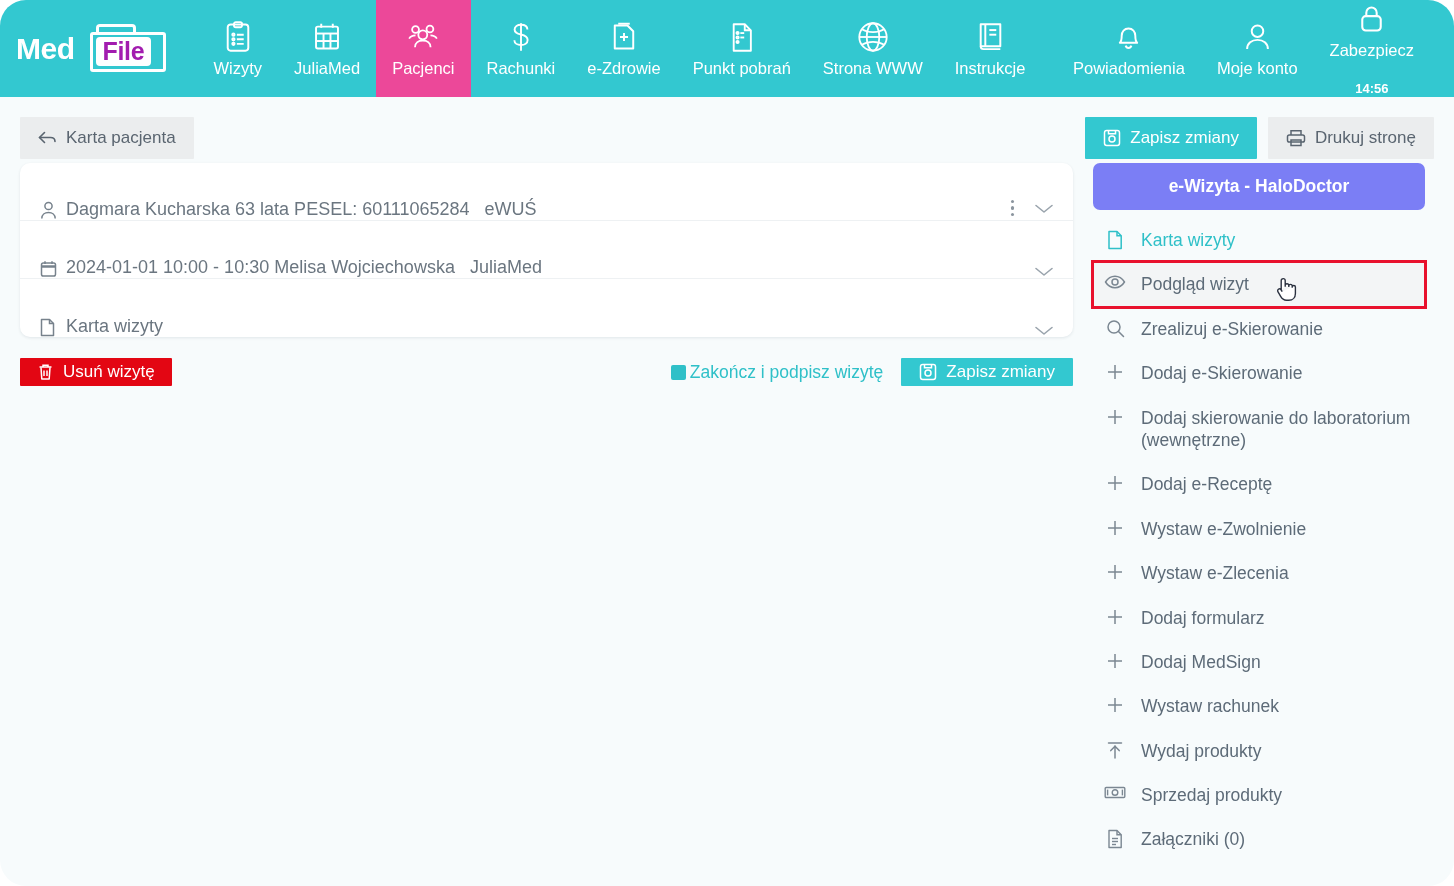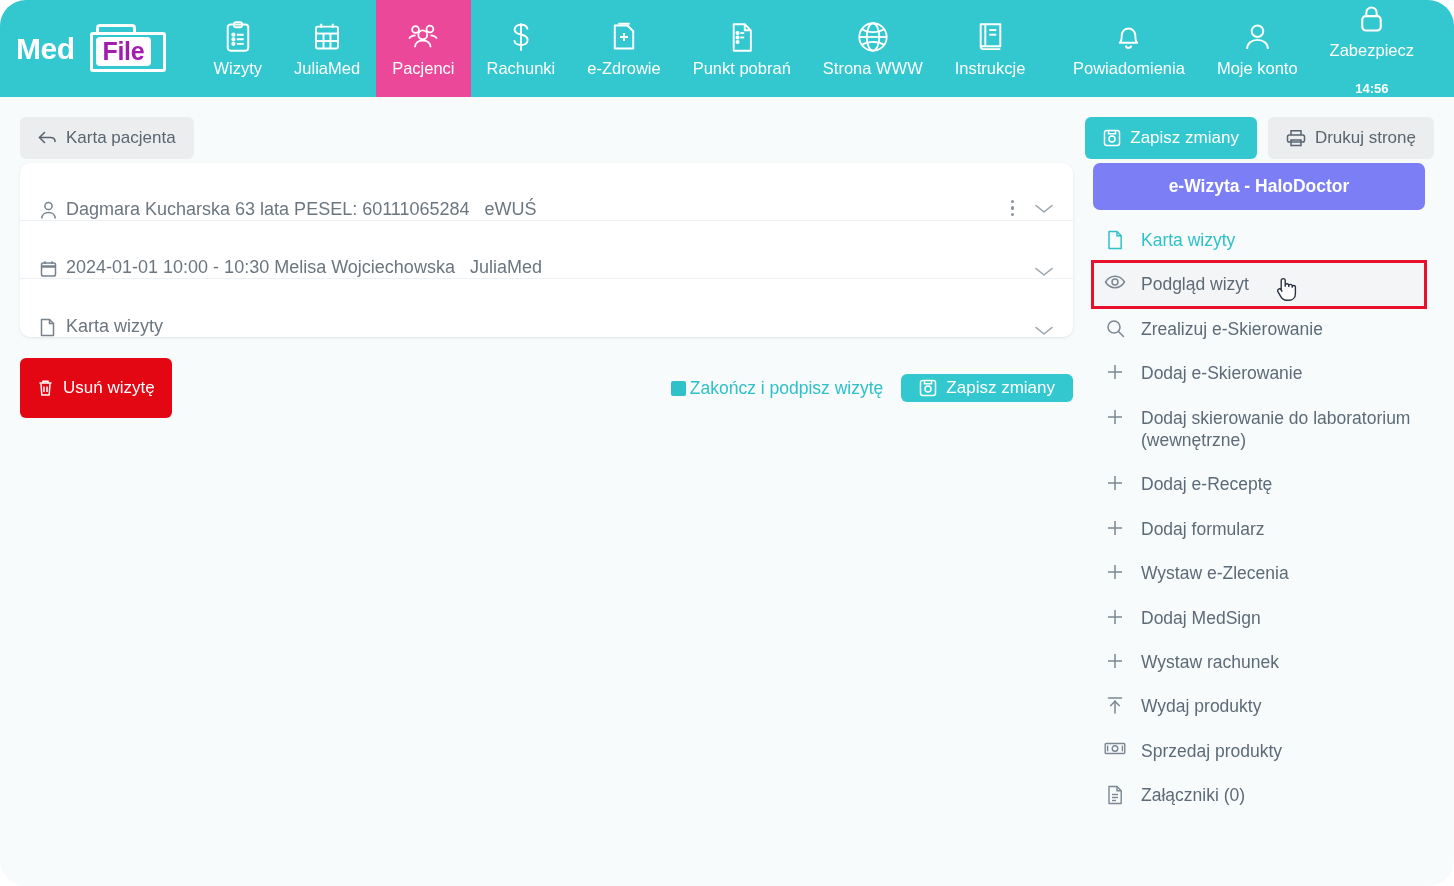--- a/index.html
+++ b/index.html
@@ -125,40 +125,40 @@
     display: flex;
     align-items: center;
     padding: 16px 20px 0 20px;
     height: 66px;
   }
   .btn {
     display: inline-flex;
     align-items: center;
     gap: 9px;
     border: none;
-    border-radius: 6px;
+    border-radius: 1px;
     font-family: "Liberation Sans", sans-serif;
     font-size: 17px;
     cursor: pointer;
     white-space: nowrap;
   }
   .btn-grey {
     background: #ebedee;
     color: #5a6570;
     padding: 11px 18px;
   }
   .btn-teal {
     background: #33c8d0;
     color: #ffffff;
     padding: 4px 18px;
   }
   .btn-red {
     background: #e30613;
     color: #ffffff;
-    padding: 20px 17px;
+    padding: 4px 17px;
     font-size: 17px;
   }
   .toolbar-right {
     margin-left: auto;
     display: flex;
     gap: 11px;
   }
 
   
   .content {
@@ -668,39 +668,48 @@
         <div class="side-item">
           <span class="side-ico">
             <svg width="18" height="18" viewBox="0 0 18 18" fill="none" stroke="#7b8792" stroke-width="1.5">
               <line x1="9" y1="2" x2="9" y2="16"></line>
                 <line x1="2" y1="9" x2="16" y2="9"></line>
             </svg>
           </span>
           <span class="side-label">Dodaj e-Receptę</span>
         </div>
 
-
         <div class="side-item">
           <span class="side-ico">
             <svg width="18" height="18" viewBox="0 0 18 18" fill="none" stroke="#7b8792" stroke-width="1.5">
               <line x1="9" y1="2" x2="9" y2="16"></line>
                 <line x1="2" y1="9" x2="16" y2="9"></line>
             </svg>
           </span>
-          <span class="side-label">Dodaj formularz</span>
+          <span class="side-label">Wystaw e-Zwolnienie</span>
         </div>
 
         <div class="side-item">
           <span class="side-ico">
             <svg width="18" height="18" viewBox="0 0 18 18" fill="none" stroke="#7b8792" stroke-width="1.5">
               <line x1="9" y1="2" x2="9" y2="16"></line>
                 <line x1="2" y1="9" x2="16" y2="9"></line>
             </svg>
           </span>
           <span class="side-label">Wystaw e-Zlecenia</span>
+        </div>
+
+        <div class="side-item">
+          <span class="side-ico">
+            <svg width="18" height="18" viewBox="0 0 18 18" fill="none" stroke="#7b8792" stroke-width="1.5">
+              <line x1="9" y1="2" x2="9" y2="16"></line>
+                <line x1="2" y1="9" x2="16" y2="9"></line>
+            </svg>
+          </span>
+          <span class="side-label">Dodaj formularz</span>
         </div>
 
         <div class="side-item">
           <span class="side-ico">
             <svg width="18" height="18" viewBox="0 0 18 18" fill="none" stroke="#7b8792" stroke-width="1.5">
               <line x1="9" y1="2" x2="9" y2="16"></line>
                 <line x1="2" y1="9" x2="16" y2="9"></line>
             </svg>
           </span>
           <span class="side-label">Dodaj MedSign</span>

